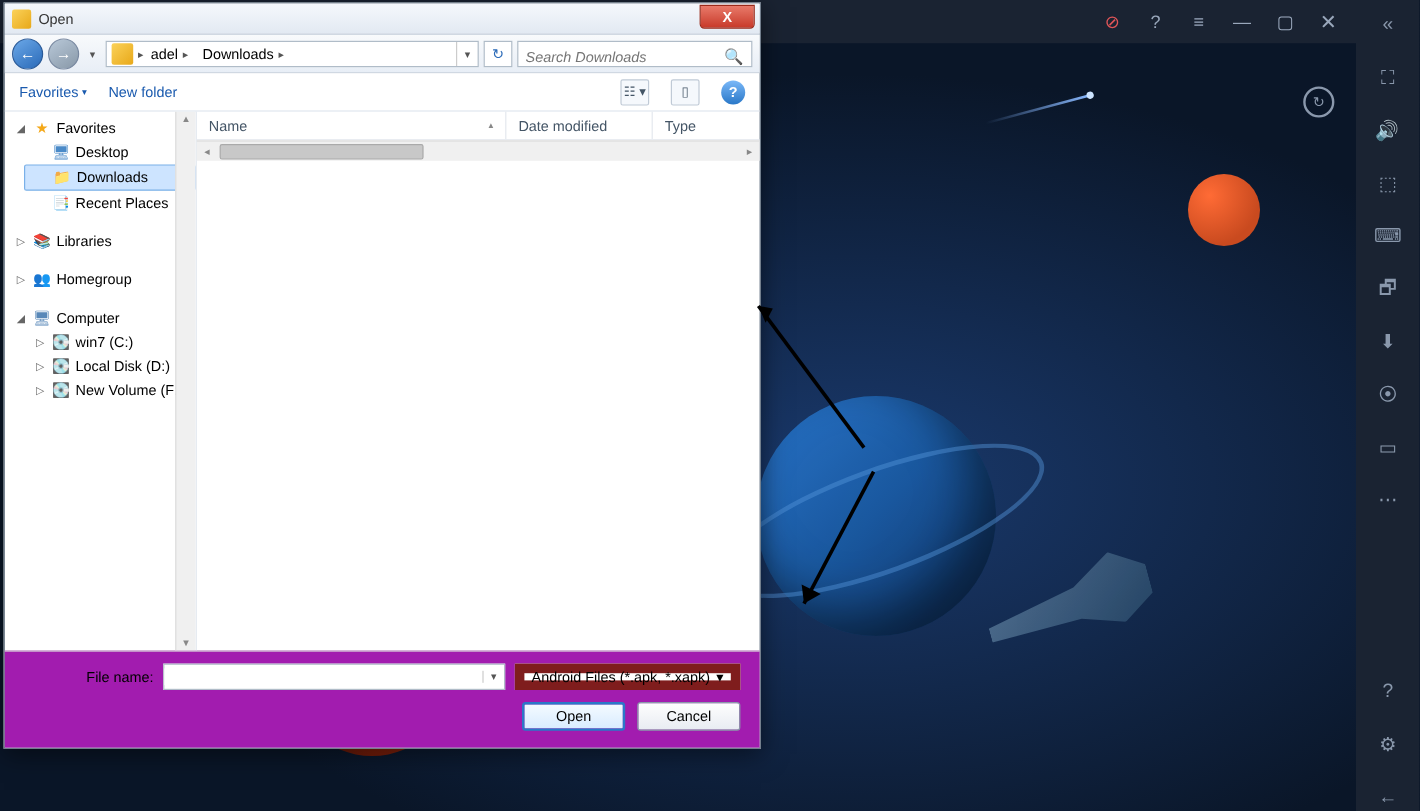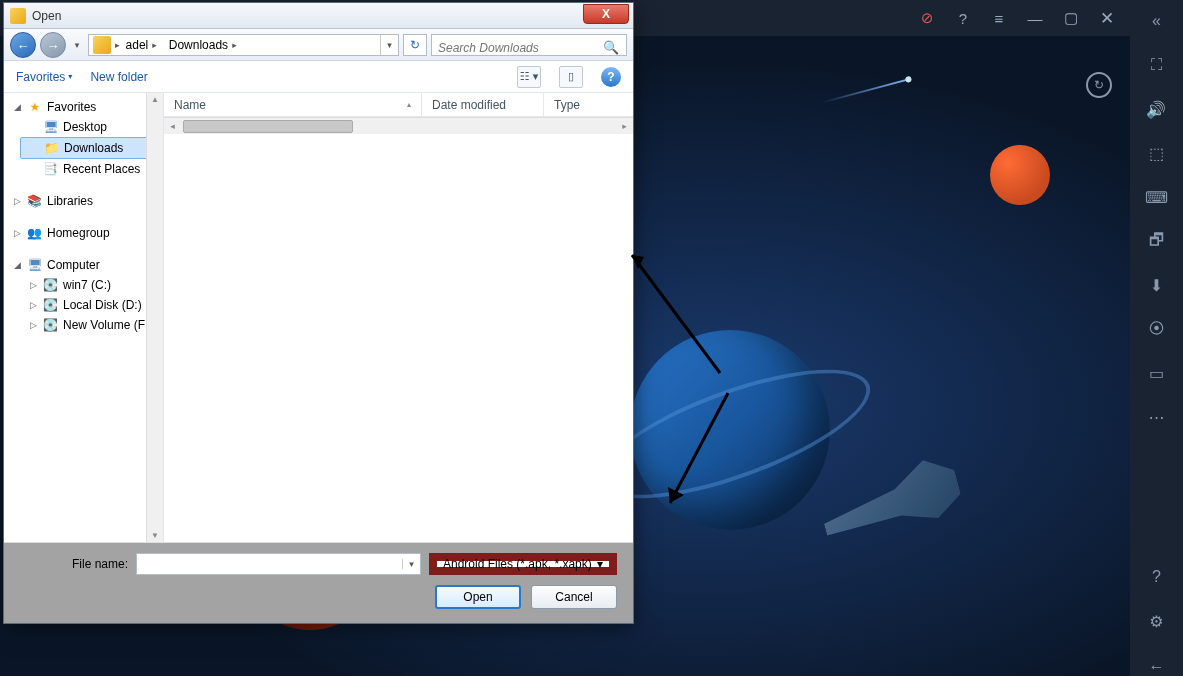--- a/index.html
+++ b/index.html
@@ -149,21 +149,21 @@
 .fl-hscroll-track { flex:1; height:100%; position:relative; }
 .fl-hscroll-thumb { position:absolute; left:2px; top:2px; height:13px; width:170px;
   background:#c8c8c8; border:1px solid #aaa; border-radius:2px; }
 .fl-hscroll-btn { width:17px; text-align:center; font-size:9px; color:#888; }
 
 
 .arrow1, .arrow2 { position:absolute; pointer-events:none; }
 .arrow1 { left:456px; top:150px; }
 .arrow2 { left:494px; top:290px; }
 
-.dlg-footer { padding:10px 16px 14px; background:#a3a3a3; border-top:1px solid #ddd; }
+.dlg-footer { padding:10px 16px 14px; background:#a21caf; border-top:1px solid #ddd; }
 .fn-row { display:flex; align-items:center; gap:8px; margin-bottom:10px; }
 .fn-label { font-size:12px; width:108px; text-align:right; }
 .fn-input { flex:1; height:22px; border:1px solid #b0bcc8; background:#fff;
   display:flex; align-items:center; }
 .fn-input input { border:none; outline:none; flex:1; padding:0 6px; font-size:12px; }
 .fn-dd { width:18px; border-left:1px solid #ccc; text-align:center; font-size:9px;
   color:#555; cursor:pointer; }
 .filter { width:188px; height:22px; border:8px solid #7f1d1d; background:#fff;
   display:flex; align-items:center; padding:0 6px; font-size:12px;
   justify-content:space-between; cursor:pointer; }

